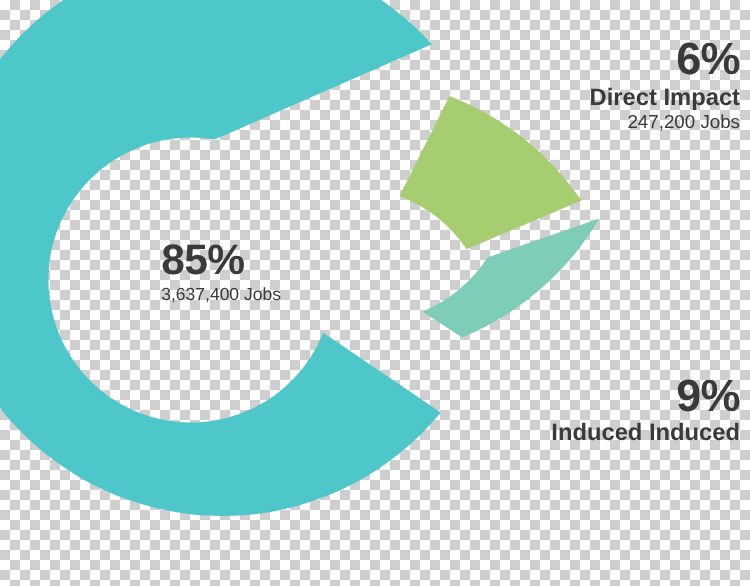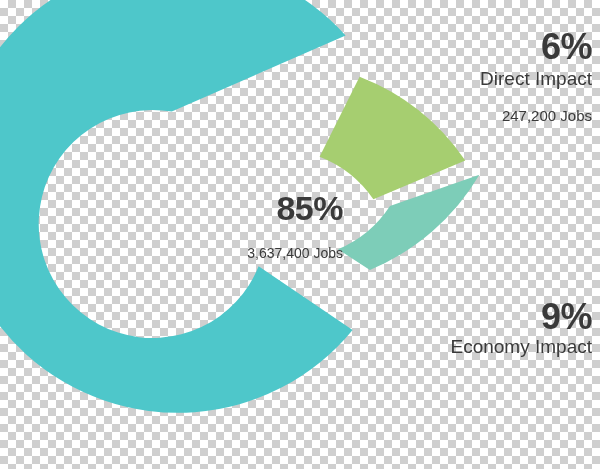--- a/index.html
+++ b/index.html
@@ -38,51 +38,51 @@
     line-height: 1.08;
   }
   .pct {
     font-size: 36px;
     font-weight: bold;
     letter-spacing: -0.5px;
     display: block;
   }
   .name {
     font-size: 19px;
-    font-weight: normal;
+    font-weight: bold;
     display: block;
     margin-top: 2px;
   }
   .jobs {
     font-size: 15px;
     font-weight: normal;
     display: block;
-    margin-top: 19px;
+    margin-top: 1px;
   }
 
   
   #label-direct {
     right: 8px;
     top: 28px;
     text-align: right;
     width: 230px;
   }
   
   #label-indirect {
     right: 8px;
     top: 298px;
     text-align: right;
     width: 230px;
   }
   
   #label-remaining {
-    left: 143px;
+    left: 129px;
     top: 190px;
     width: 200px;
-    text-align: right;
+    text-align: left;
   }
   #label-remaining .pct {
     font-size: 34px;
   }
   #label-remaining .name {
     font-size: 18px;
   }
   #label-remaining .jobs {
     font-size: 14px;
   }
@@ -114,21 +114,21 @@
   </svg>
 
   <div class="label-block" id="label-direct">
     <span class="pct">6%</span>
     <span class="name">Direct Impact</span>
     <span class="jobs">247,200 Jobs</span>
   </div>
 
   <div class="label-block" id="label-indirect">
     <span class="pct">9%</span>
-    <span class="name" style="margin-top:0">Economy Impact</span>
+    <span class="name" style="margin-top:0">Induced Induced</span>
   </div>
 
   <div class="label-block" id="label-remaining">
     <span class="pct">85%</span>
     <span class="jobs">3,637,400 Jobs</span>
   </div>
 
 </div>
 
 </body></html>

